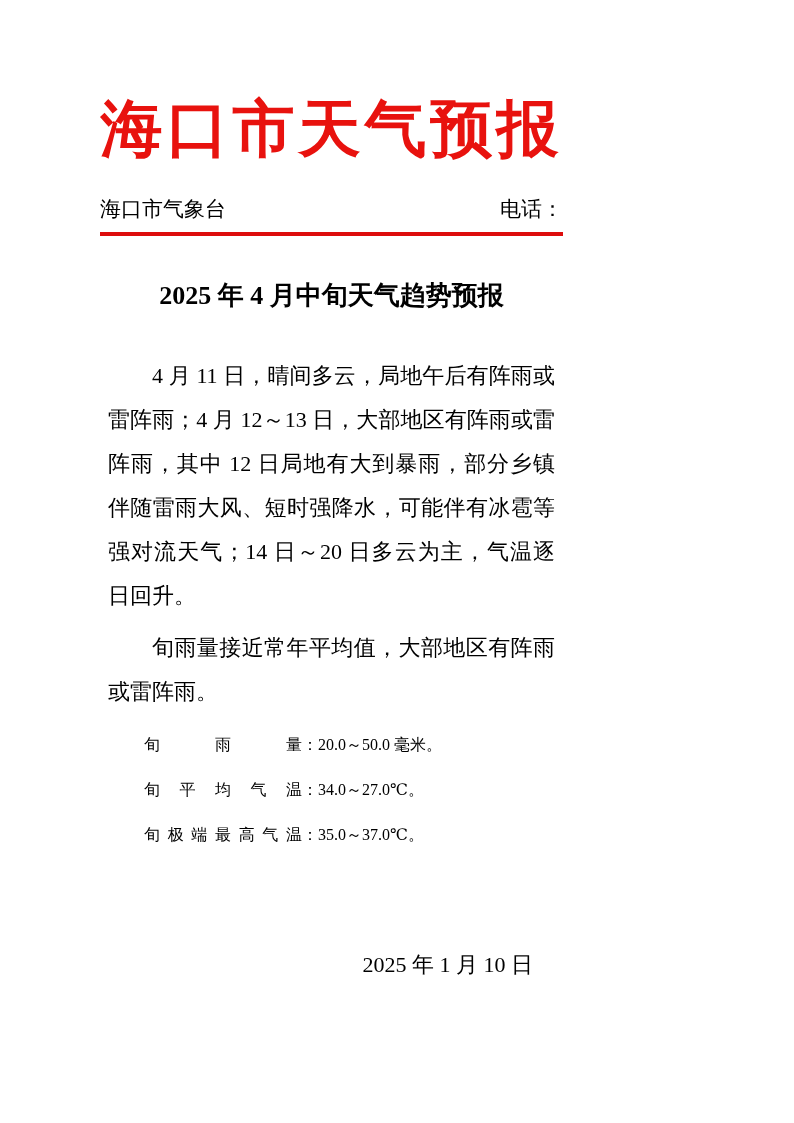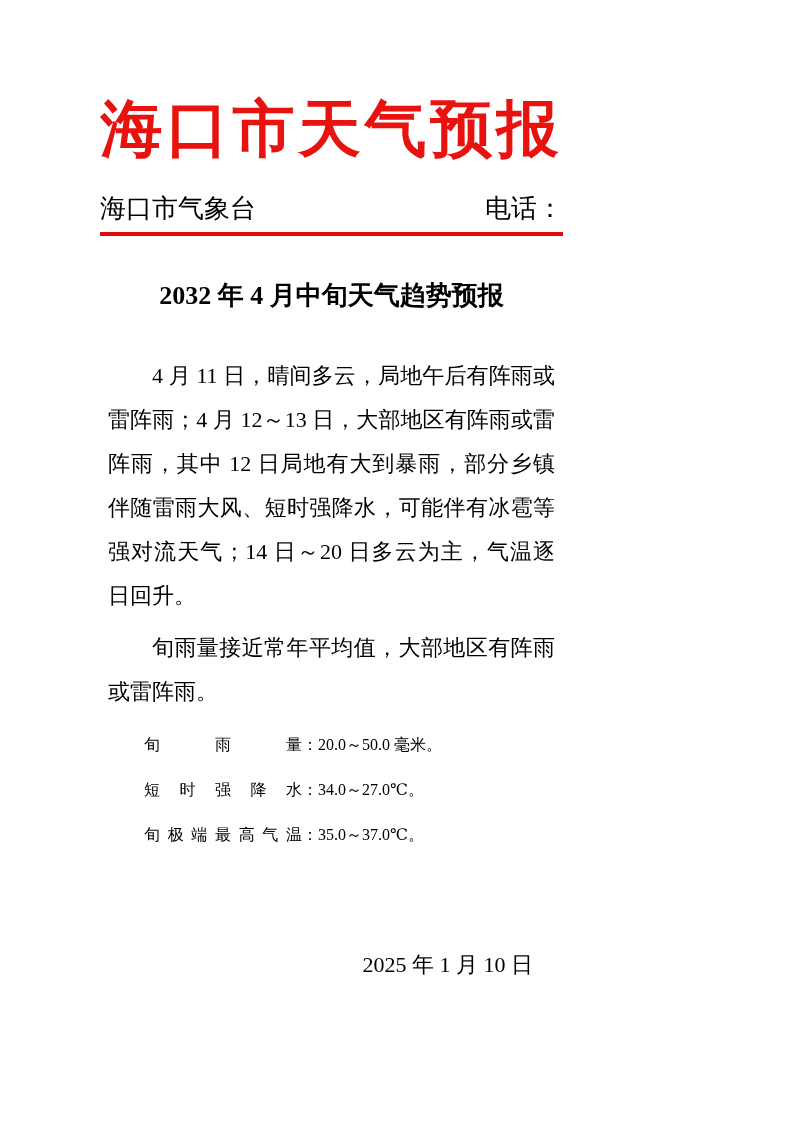--- a/index.html
+++ b/index.html
@@ -29,21 +29,21 @@
     font-weight: bold;
     letter-spacing: 4px;
     line-height: 1.15;
     white-space: nowrap;
   }
   .header-row {
     display: flex;
     justify-content: space-between;
     align-items: baseline;
     margin-top: 30px;
-    font-size: 26px;
+    font-size: 21px;
     line-height: 28px;
     gap: 31px;
   }
   .phone-row {
     margin-top: 14px;
     font-size: 21px;
     line-height: 28px;
     letter-spacing: 1px;
   }
   .rule {
@@ -97,34 +97,34 @@
   <h1 class="doc-title">海口市天气预报</h1>
 
   <div class="header-row">
     <span>海口市气象台</span>
     <span>电话：</span>
   </div>
 
 
   <div class="rule"></div>
 
-  <h2 class="report-heading">2032 年 4 月中旬天气趋势预报</h2>
+  <h2 class="report-heading">2025 年 4 月中旬天气趋势预报</h2>
 
   <div class="content">
 
     <p class="body-para">4 月 11 日，晴间多云，局地午后有阵雨或雷阵雨；4 月 12～13 日，大部地区有阵雨或雷阵雨，其中 12 日局地有大到暴雨，部分乡镇伴随雷雨大风、短时强降水，可能伴有冰雹等强对流天气；14 日～20 日多云为主，气温逐日回升。</p>
 
     <p class="body-para">旬雨量接近常年平均值，大部地区有阵雨或雷阵雨。</p>
 
     <div class="stat-row">
       <span class="stat-label">旬雨量</span><span class="stat-value">：20.0～50.0 毫米。</span>
     </div>
 
     <div class="stat-row">
-      <span class="stat-label">短时强降水</span><span class="stat-value">：34.0～27.0℃。</span>
+      <span class="stat-label">旬平均气温</span><span class="stat-value">：34.0～27.0℃。</span>
     </div>
 
     <div class="stat-row">
       <span class="stat-label">旬极端最高气温</span><span class="stat-value">：35.0～37.0℃。</span>
     </div>
 
     <div class="date-row">2025 年 1 月 10 日</div>
 
   </div>
 

